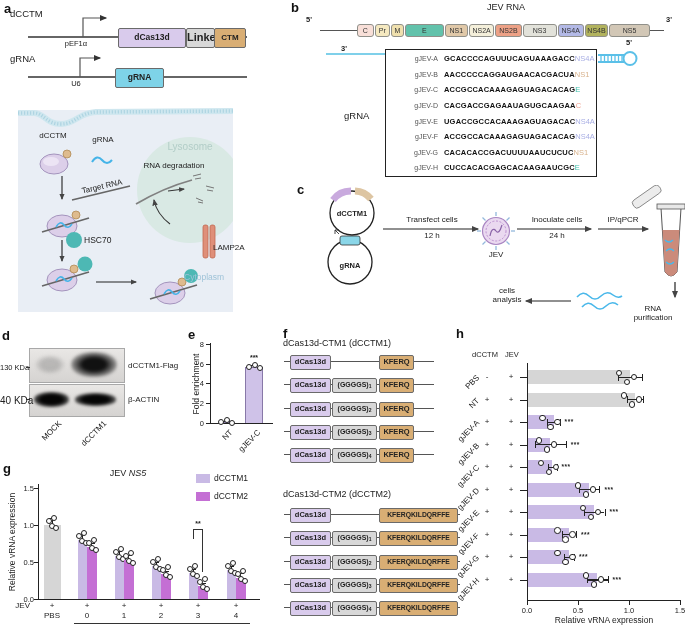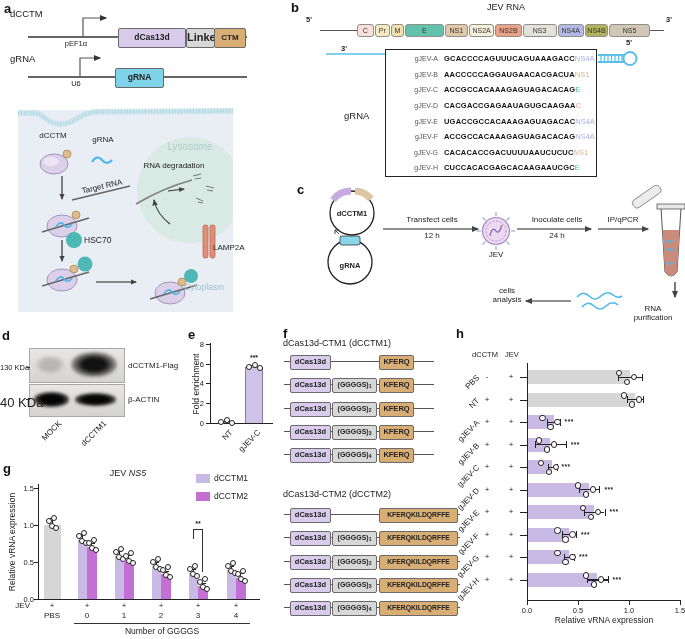--- a/index.html
+++ b/index.html
@@ -109,21 +109,21 @@
     <circle cx="164" cy="176" r="4" fill="#debb8e" stroke="#b08a55" stroke-width="0.8"></circle>
     <circle cx="173" cy="170" r="7" fill="#4db8b4"></circle>
   </svg>
   <div class="t tc" style="left:33px;top:131px;width:40px">dCCTM</div>
   <div class="t tc" style="left:86px;top:135px;width:34px">gRNA</div>
   <div class="t tc" style="left:74px;top:182px;width:56px;transform:rotate(-13deg)">Target RNA</div>
   <div class="t" style="left:84px;top:235px;font-size:8.5px">HSC70</div>
   <div class="t tc" style="left:166px;top:141px;width:48px;font-size:10px;color:#b2cdc7">Lysosome</div>
   <div class="t tc" style="left:143px;top:161px;width:62px">RNA degradation</div>
   <div class="t" style="left:213px;top:243px">LAMP2A</div>
-  <div class="t" style="left:184px;top:282px;font-size:8.5px;color:#9fc3d8">Cytoplasm</div>
+  <div class="t" style="left:184px;top:272px;font-size:8.5px;color:#9fc3d8">Cytoplasm</div>
 
   <div class="t tc" style="left:466px;top:2px;width:80px;font-size:9px">JEV RNA</div>
   <div class="t" style="left:306px;top:15px;font-weight:bold;font-size:7.5px">5'</div>
   <div class="t" style="left:666px;top:15px;font-weight:bold;font-size:7.5px">3'</div>
   <div class="abs" style="left:320px;top:30px;width:37px;height:1.2px;background:#555"></div>
   <div class="abs" style="left:650px;top:30px;width:14px;height:1.2px;background:#555"></div>
   <div id="genome-bar" class="abs" style="left:357px;top:24px;width:293px;height:13px;display:flex;gap:1px">
       <div class="gseg" style="background: rgb(248, 223, 216); flex-grow: 15;">C</div>
       <div class="gseg" style="background: rgb(245, 233, 192); flex-grow: 14;">Pr</div>
       <div class="gseg" style="background: rgb(239, 224, 174); flex-grow: 11;">M</div>
@@ -254,36 +254,35 @@
   <div class="blot" style="left:29px;top:348px;width:94px;height:33px">
     <div class="band" style="left:5px;top:6px;width:30px;height:19px;background:radial-gradient(ellipse,rgba(110,110,110,.35) 40%,transparent 75%)"></div>
     <div class="band" style="left:41px;top:3px;width:46px;height:25px;background:radial-gradient(ellipse,#111 35%,rgba(40,40,40,.55) 62%,transparent 80%)"></div>
   </div>
   <div class="blot" style="left:29px;top:384px;width:94px;height:31px">
     <div class="band" style="left:4px;top:7px;width:35px;height:15px;background:radial-gradient(ellipse,#050505 45%,rgba(20,20,20,.7) 68%,transparent 85%)"></div>
     <div class="band" style="left:45px;top:8px;width:41px;height:13px;background:radial-gradient(ellipse,#050505 45%,rgba(20,20,20,.7) 68%,transparent 85%)"></div>
   </div>
   <div class="t tr" style="left:0px;top:363px;width:26px;font-size:7.5px">130 KDa</div>
   <div class="abs" style="left:26px;top:367px;width:4px;height:1.2px;background:#333"></div>
-  <div class="t tr" style="left:0px;top:395px;width:26px;font-size:13px">40 KDa</div>
+  <div class="t tr" style="left:0px;top:395px;width:26px;font-size:10px">40 KDa</div>
   <div class="abs" style="left:26px;top:399px;width:4px;height:1.2px;background:#333"></div>
   <div class="t" style="left:128px;top:361px">dCCTM1-Flag</div>
   <div class="t" style="left:128px;top:395px">β-ACTIN</div>
   <div class="t tr" style="left:17px;top:419px;width:40px;transform-origin:100% 0;transform:rotate(-45deg)">MOCK</div>
   <div class="t tr" style="left:56px;top:419px;width:46px;transform-origin:100% 0;transform:rotate(-45deg)">dCCTM1</div>
 
   <div class="t tc" style="left:156px;top:379px;width:80px;font-size:8.5px;transform:rotate(-90deg)">Fold enrichment</div>
   <div class="t tc" style="left:88px;top:468px;width:80px;font-size:9px">
     <span>JEV </span><i>NS5</i>
   </div>
   <div class="t tc" style="left:-48px;top:537px;width:120px;font-size:8.5px;transform:rotate(-90deg)">Relative vRNA expression</div>
   <div class="t tr" style="left:6px;top:601px;width:24px">JEV</div>
   <div class="t tc" style="left:38px;top:611px;width:28px">PBS</div>
   <div class="abs" style="left:74px;top:623px;width:176px;height:1.1px;background:#333"></div>
-  <div class="t tc" style="left:74px;top:626px;width:176px;font-size:8.5px">Number of GGGGS</div>
   <div class="t tc" style="left:467px;top:350px;width:36px;font-size:7.5px">dCCTM</div>
   <div class="t tc" style="left:501px;top:350px;width:22px;font-size:7.5px">JEV</div>
   <div class="t tc" style="left:527px;top:615px;width:154px;font-size:8.5px">Relative vRNA expression</div>
 
   <div class="t" style="left:283px;top:338px;font-size:9px">dCas13d-CTM1 (dCCTM1)</div>
   <div class="t" style="left:283px;top:489px;font-size:9px">dCas13d-CTM2 (dCCTM2)</div>
 
 <div class="abs " style="left: 284px; top: 361px; width: 150px; height: 1.1px; background: rgb(85, 85, 85);"></div>
     <div class="abs fbox purple" style="left: 290px; top: 355px; width: 39px; height: 13px; font-size: 7.5px;">dCas13d</div>
     <div class="abs fbox tan" style="left: 379px; top: 355px; width: 33px; height: 13px; font-size: 7.5px;">KFERQ</div>

